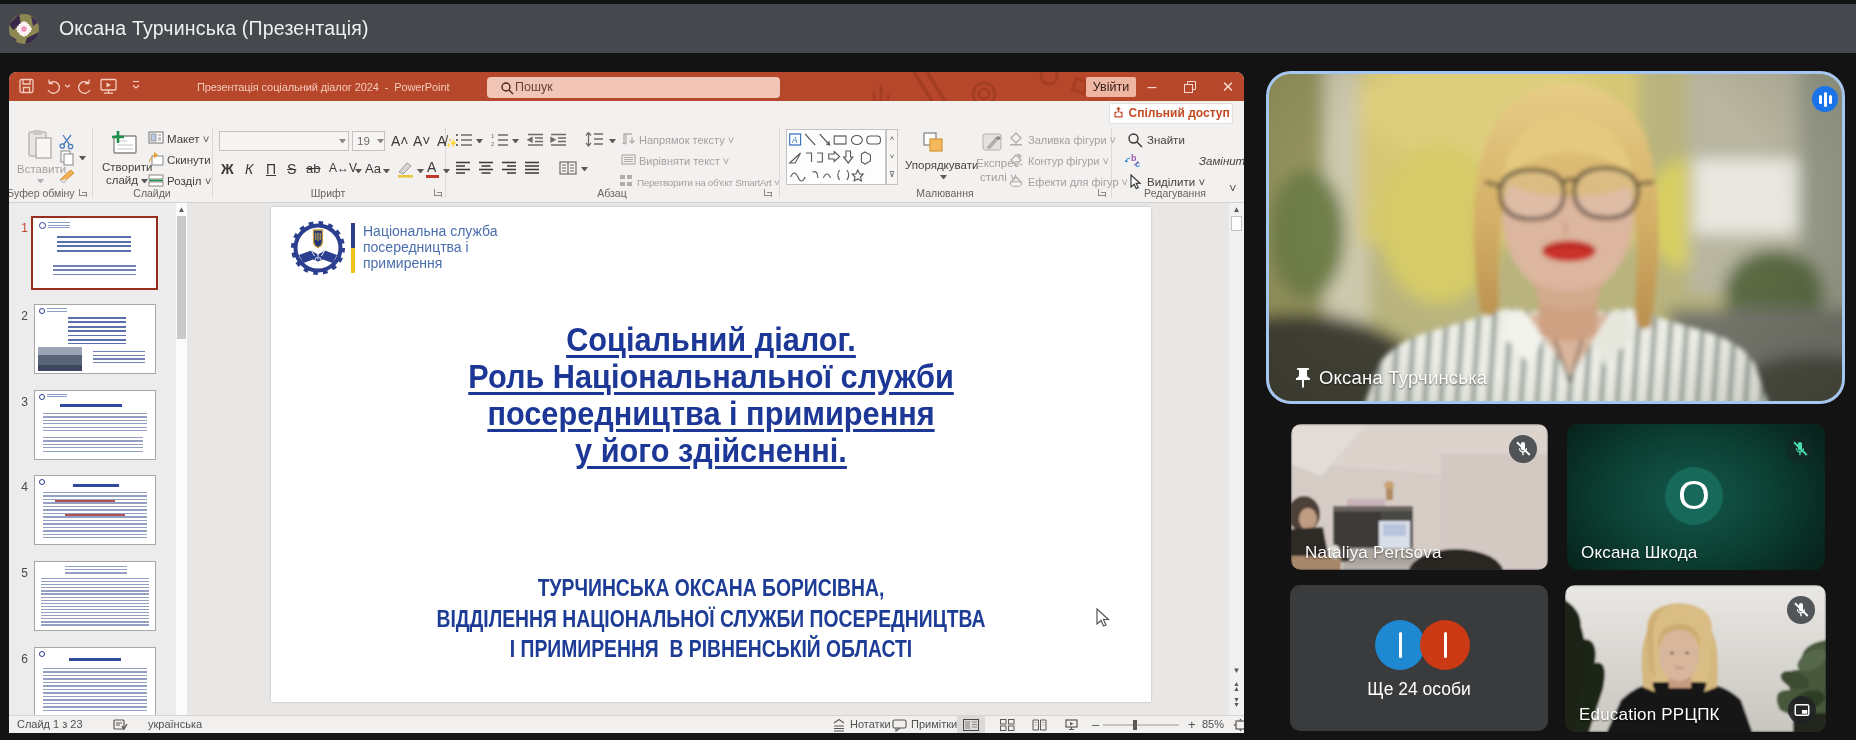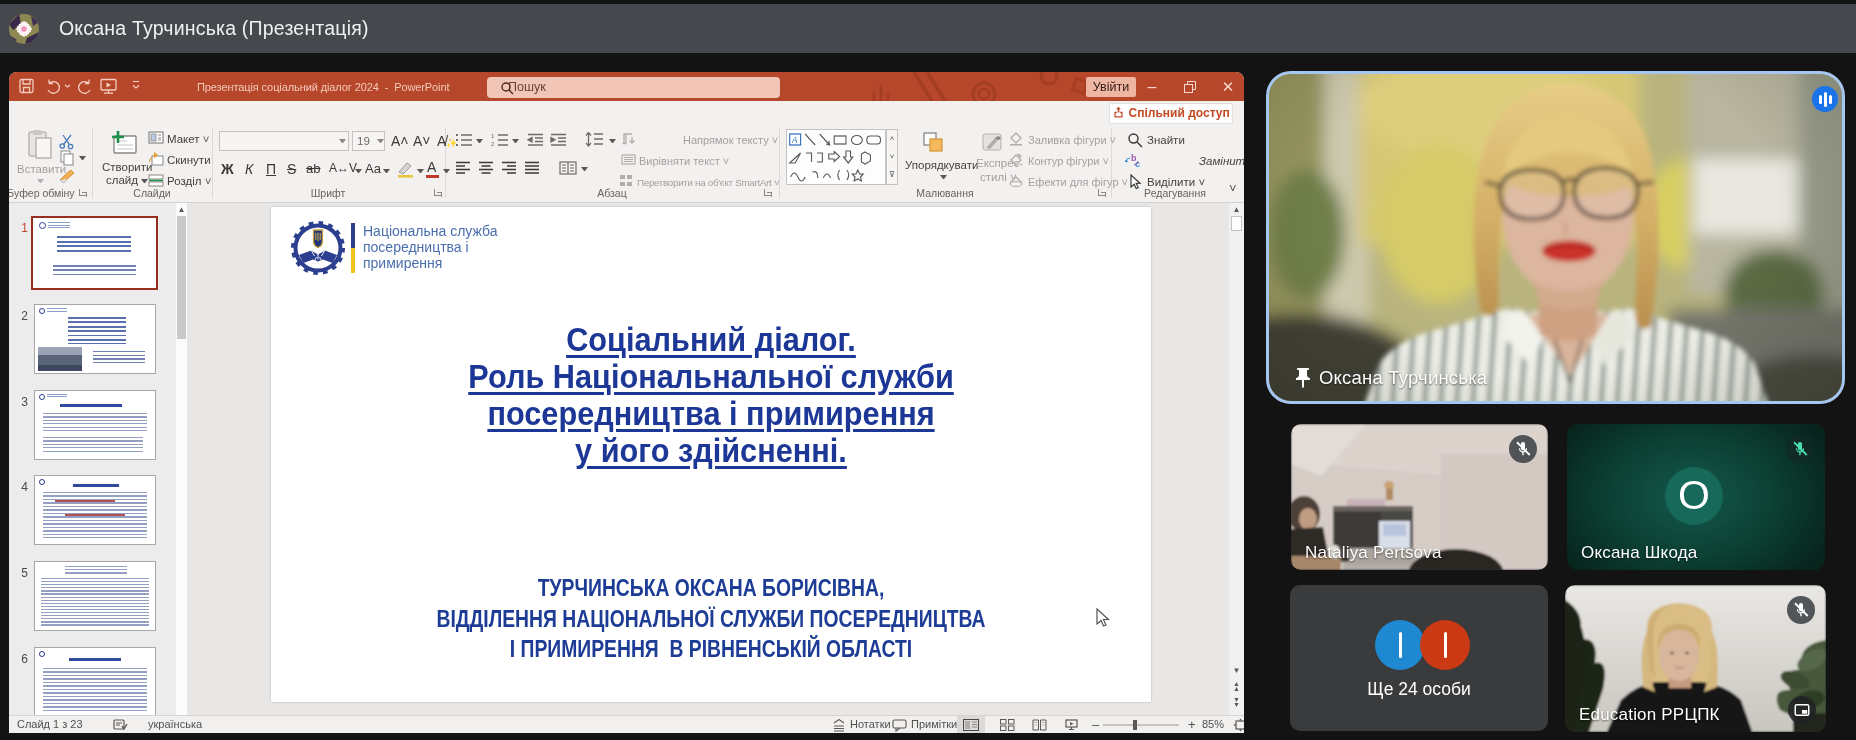--- a/index.html
+++ b/index.html
@@ -118,21 +118,21 @@
         <rect x="88" y="7.5" width="15" height="10.5" rx="1"></rect>
         <path d="M95.5 18 v3.2 M91 21.2 h9"></path>
         <path d="M93.5 10.5 l4.5 2.5 l-4.5 2.5 z" fill="#f3cdc0" stroke="none"></path>
         <path d="M120 9.5 h6 M120 13.5 l3 2.5 l3 -2.5" stroke-width="1.2"></path>
       </g>
     </svg>
     <div id="titletext">Презентація соціальний діалог 2024&nbsp;&nbsp;-&nbsp;&nbsp;PowerPoint</div>
     <div id="searchbox"><svg width="14" height="14" viewBox="0 0 14 14" style="position:absolute;left:13px;top:3.5px;">
           <circle cx="6" cy="6" r="4" fill="none" stroke="#4a2c22" stroke-width="1.4"></circle>
           <path d="M9 9 L13 13" stroke="#4a2c22" stroke-width="1.4"></path>
-        </svg><span style="padding-left:21px;">Пошук</span></div>
+        </svg><span style="padding-left:28px;">Пошук</span></div>
     <div id="signin">Увійти</div>
     <div class="wbtn" style="left:1126px;font-size:16px;">–</div>
     <div class="wbtn" style="left:1164px;"><svg width="12" height="12" viewBox="0 0 12 12" style="margin-top:9px;">
           <rect x="0.5" y="3.5" width="8" height="8" fill="none" stroke="#f6d9cd"></rect>
           <path d="M3.5 3.5 v-3 h8 v8 h-3" fill="none" stroke="#f6d9cd"></path>
         </svg></div>
     <div class="wbtn" style="left:1202px;font-size:15px;">✕</div>
   </div>
 
   <div id="sharebtn"><svg width="13" height="13" viewBox="0 0 16 16" style="vertical-align:-2px;">
@@ -291,21 +291,21 @@
           <path d="M9 1 v12 M3 4 h4 M3 7 h4 M3 10 h4 M11 4 h4 M11 7 h4 M11 10 h4"></path>
         </g>
     </svg>
     <div class="carr" style="left:572px;top:42px;border-left:3px solid transparent;border-right:3px solid transparent;border-top:4px solid #5a5856;"></div>
     <svg width="15" height="15" viewBox="0 0 15 15" style="position:absolute;left:612px;top:6px;">
       <g stroke="#b0aeac" stroke-width="1.3" fill="none">
           <path d="M3 12 V3 l8 0 M5 3 v9 M1.5 12.5 h4"></path>
           <path d="M11 6 v6 m-2.5 -2.5 l2.5 2.5 2.5 -2.5"></path>
         </g>
     </svg>
-    <div class="rlbl gray" style="left:630px;top:9px;font-size:11px;margin-left:44px;">Напрямок тексту ˅</div>
+    <div class="rlbl gray" style="left:630px;top:9px;font-size:11px;">Напрямок тексту ˅</div>
     <svg width="15" height="15" viewBox="0 0 15 15" style="position:absolute;left:612px;top:27px;">
       <g stroke="#b0aeac" stroke-width="1.2" fill="none">
           <rect x="1" y="3" width="13" height="9"></rect>
           <path d="M3 5.5 h9 M3 7.5 h9 M3 9.5 h9" stroke-width="1"></path>
         </g>
     </svg>
     <div class="rlbl gray" style="left:630px;top:30px;font-size:11px;">Вирівняти текст ˅</div>
     <svg width="15" height="15" viewBox="0 0 15 15" style="position:absolute;left:610px;top:48px;">
       <g fill="#b0aeac">
           <rect x="1" y="2" width="5" height="4"></rect>

